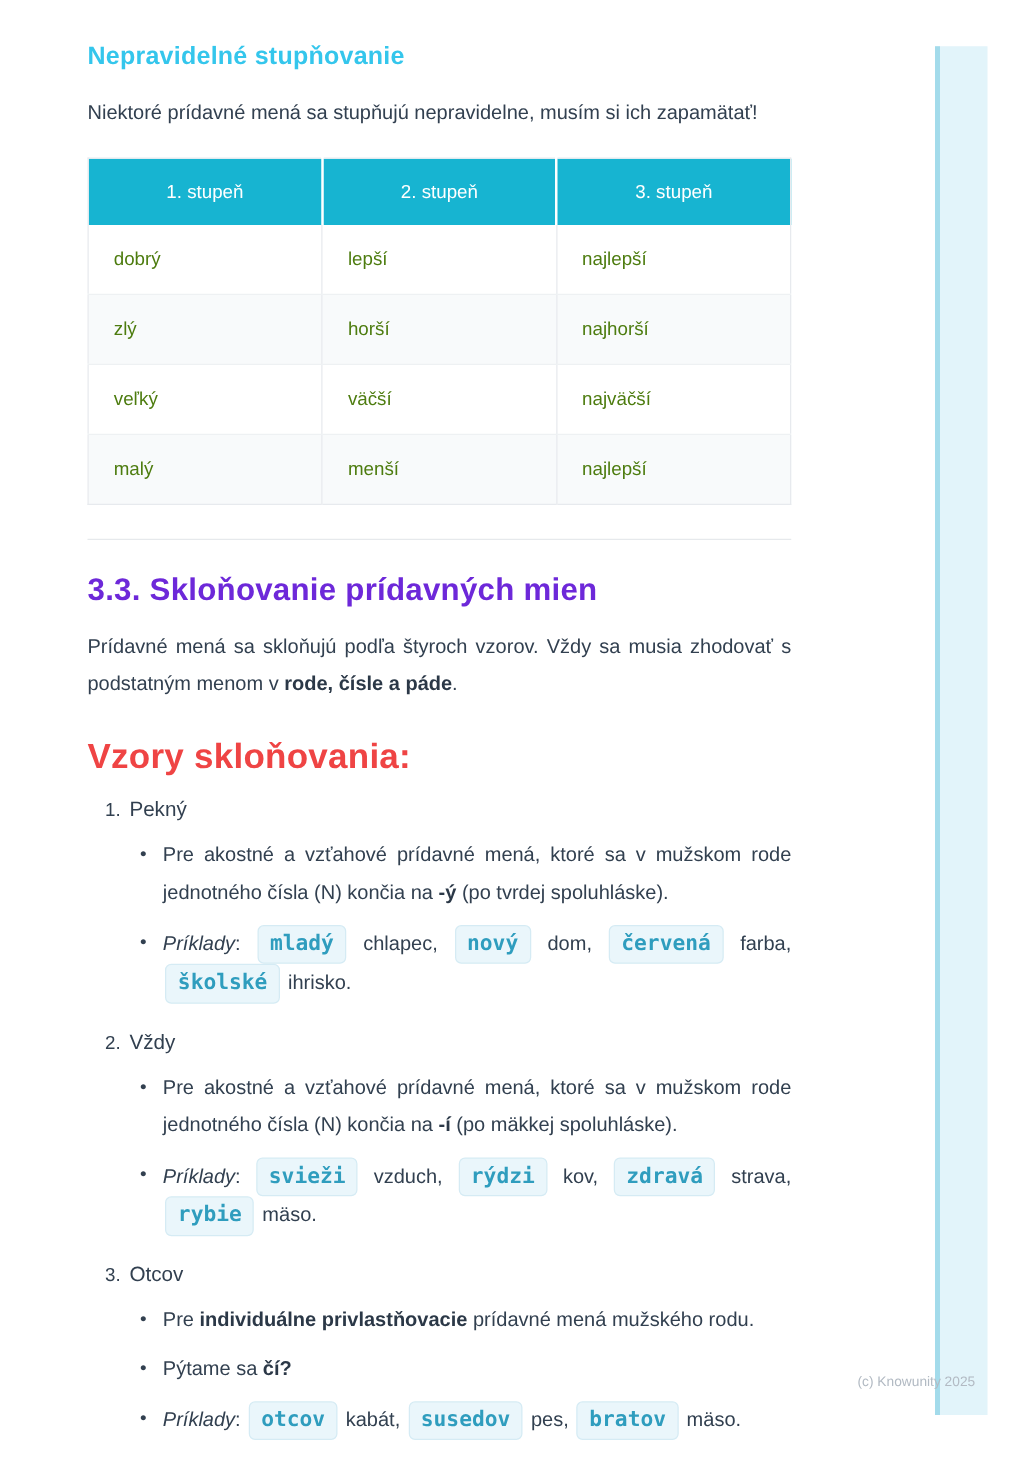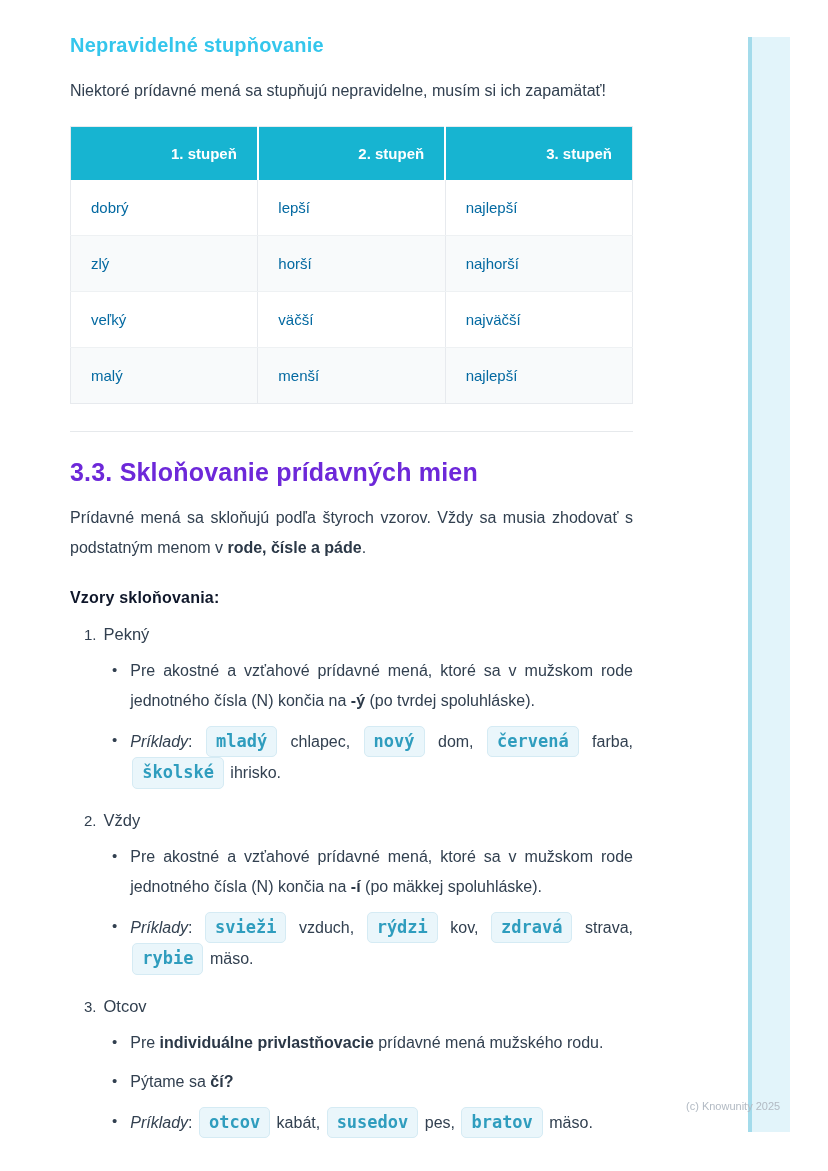--- a/index.html
+++ b/index.html
@@ -64,30 +64,30 @@
     width: 100%;
     border-collapse: collapse;
     margin-top: 2px;
     margin-bottom: 0;
     border: 1px solid #e7eaee;
   }
   table.cmp-table th {
     background: #17b4d1;
     color: #ffffff;
     font-size: 15px;
-    font-weight: 700;
-    text-align: right;
+    font-weight: 400;
+    text-align: center;
     padding: 18px 20px;
     border-right: 2px solid #ffffff;
     width: 33.33%;
   }
   table.cmp-table th:last-child { border-right: none; }
   table.cmp-table td {
     font-size: 15px;
-    color: #0369a1;
+    color: #4d7c0f;
     padding: 19px 20px;
     border-right: 1px solid #e7eaee;
     border-bottom: 1px solid #eef1f3;
     background: #ffffff;
   }
   table.cmp-table td:last-child { border-right: none; }
   table.cmp-table tbody tr:nth-child(even) td { background: #f8fafb; }
   table.cmp-table tbody tr:last-child td { border-bottom: none; }
 
   hr.divider {
@@ -99,22 +99,22 @@
   h2.section-title {
     color: #6d28d9;
     font-size: 25px;
     font-weight: 800;
     line-height: 1.3;
     margin-bottom: 14px;
     letter-spacing: 0.2px;
   }
 
   h3.patterns-title {
-    color: #0f172a;
-    font-size: 16px;
+    color: #ef4444;
+    font-size: 28px;
     font-weight: 700;
     margin-top: 26px;
     margin-bottom: 18px;
     letter-spacing: 0.2px;
   }
 
   
   .patterns { list-style: none; }
   .pattern { margin-bottom: 22px; }
   .pattern-head {

